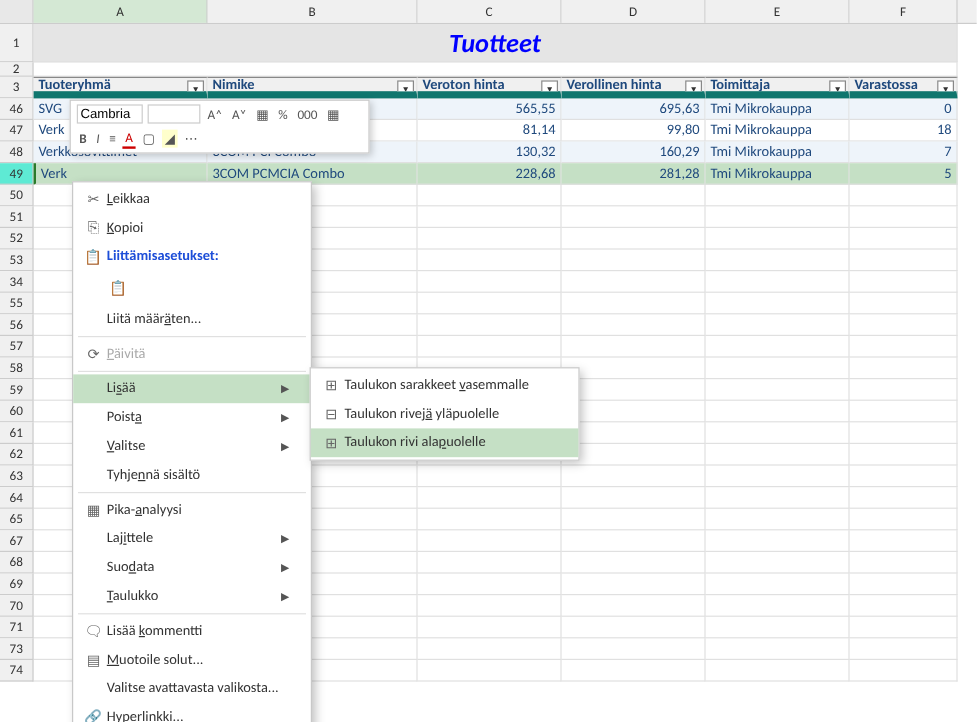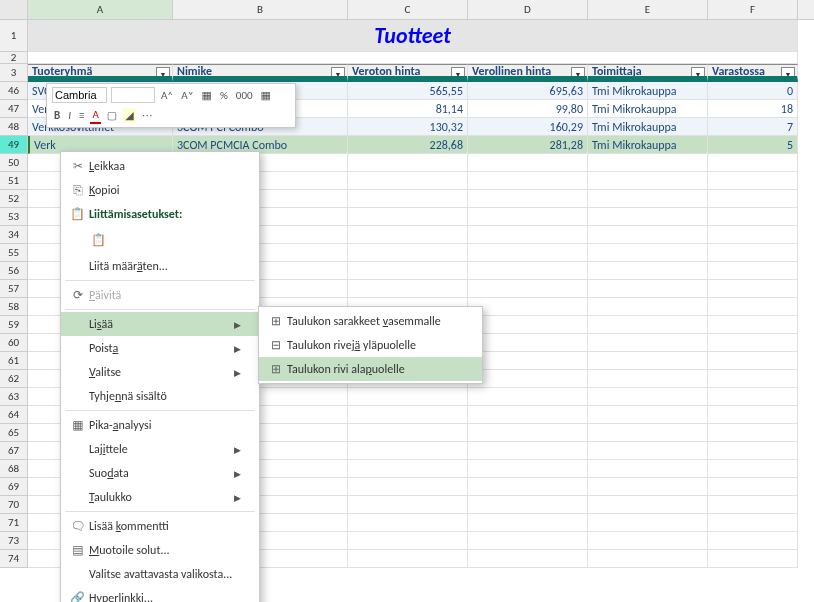--- a/index.html
+++ b/index.html
@@ -35,21 +35,21 @@
 
 .c-a { width: 145px; }
 .c-b { width: 175px; }
 .c-c { width: 120px; }
 .c-d { width: 120px; }
 .c-e { width: 120px; }
 .c-f { width: 90px; }
 .c-full { width: 770px; }
 
 
-.mini-toolbar { position: absolute; left: 46px; top: 83px; background: #fff; border: 1px solid #c8c8c8; box-shadow: 2px 2px 6px rgba(0,0,0,0.2); padding: 3px 5px; display: flex; gap: 4px; align-items: center; flex-wrap: wrap; width: 250px; }
+.mini-toolbar { position: absolute; left: 58px; top: 83px; background: #fff; border: 1px solid #c8c8c8; box-shadow: 2px 2px 6px rgba(0,0,0,0.2); padding: 3px 5px; display: flex; gap: 4px; align-items: center; flex-wrap: wrap; width: 250px; }
 .mini-toolbar input { width: 55px; font-size: 11px; border: 1px solid #ccc; padding: 1px 2px; }
 .mini-toolbar .mt-item { font-size: 11px; color: #555; padding: 1px 2px; }
 .mini-toolbar .row2 { width: 100%; display: flex; gap: 4px; align-items: center; }
 
 
 .context-menu { position: absolute; left: 60px; top: 151px; width: 200px; background: #fff; border: 1px solid #c8c8c8; box-shadow: 3px 3px 8px rgba(0,0,0,0.25); padding: 2px 0; }
 .menu-item { display: flex; align-items: center; height: 24px; padding: 0 18px 0 6px; font-size: 12px; color: #333; position: relative; }
 .menu-item.disabled { color: #aaa; }
 .menu-item.highlight { background: #c5e0c5; }
 .menu-item .icon { width: 22px; display: flex; align-items: center; justify-content: center; font-size: 12px; color: #666; }
@@ -387,21 +387,21 @@
   <div class="menu-item">
       <span class="icon">✂</span>
       <span class="label"><span class="u">L</span>eikkaa</span>
     </div>
   <div class="menu-item">
       <span class="icon">⎘</span>
       <span class="label"><span class="u">K</span>opioi</span>
     </div>
   <div class="menu-item">
       <span class="icon">📋</span>
-      <span class="label" style="font-weight:bold;color:#14532d">Liittämisasetukset:</span>
+      <span class="label" style="font-weight:bold;color:#1d4ed8">Liittämisasetukset:</span>
     </div>
   <div class="paste-icon-big">
       <span>📋</span>
     </div>
   <div class="menu-item">
       <span class="icon"></span>
       <span class="label">Liitä määr<span class="u">ä</span>ten...</span>
     </div>
   <div class="menu-sep"></div>
   <div class="menu-item disabled">

